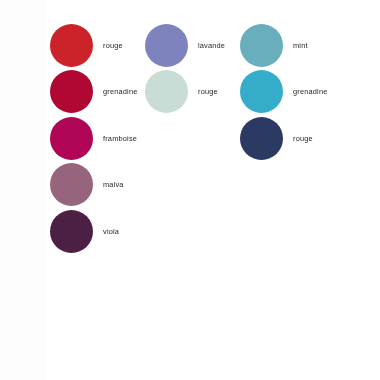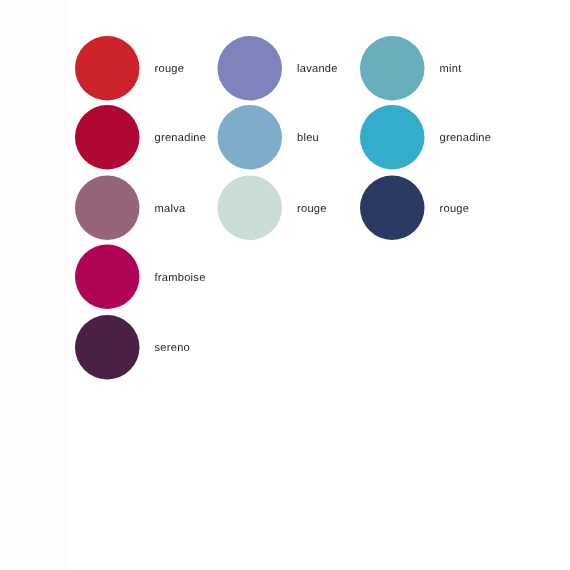--- a/index.html
+++ b/index.html
@@ -76,41 +76,37 @@
     <div class="swatch-column">
       <div class="swatch-row">
         <div class="swatch-dot" style="background-color: rgb(204, 34, 41);"></div>
         <div class="swatch-label">rouge</div>
       </div>
       <div class="swatch-row">
         <div class="swatch-dot" style="background-color: rgb(176, 8, 51);"></div>
         <div class="swatch-label">grenadine</div>
       </div>
       <div class="swatch-row">
+        <div class="swatch-dot" style="background-color: rgb(176, 4, 87);"></div>
+        <div class="swatch-label">framboise</div>
+      </div>
+      <div class="swatch-row">
         <div class="swatch-dot" style="background-color: rgb(150, 101, 124);"></div>
         <div class="swatch-label">malva</div>
       </div>
       <div class="swatch-row">
-        <div class="swatch-dot" style="background-color: rgb(176, 4, 87);"></div>
-        <div class="swatch-label">framboise</div>
-      </div>
-      <div class="swatch-row">
         <div class="swatch-dot" style="background-color: rgb(76, 31, 69);"></div>
-        <div class="swatch-label">sereno</div>
+        <div class="swatch-label">viola</div>
       </div>
     </div>
 
     <div class="swatch-column">
       <div class="swatch-row">
         <div class="swatch-dot" style="background-color: rgb(126, 131, 190);"></div>
         <div class="swatch-label">lavande</div>
-      </div>
-      <div class="swatch-row">
-        <div class="swatch-dot" style="background-color: rgb(127, 173, 201);"></div>
-        <div class="swatch-label">bleu</div>
       </div>
       <div class="swatch-row">
         <div class="swatch-dot" style="background-color: rgb(201, 220, 213);"></div>
         <div class="swatch-label">rouge</div>
       </div>
     </div>
 
     <div class="swatch-column">
       <div class="swatch-row">
         <div class="swatch-dot" style="background-color: rgb(104, 174, 189);"></div>

